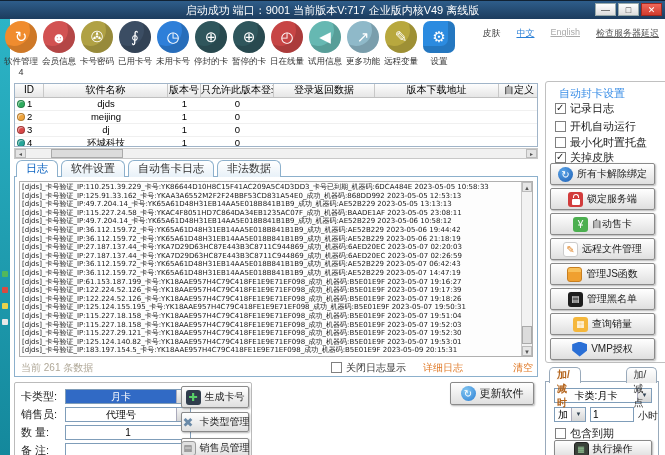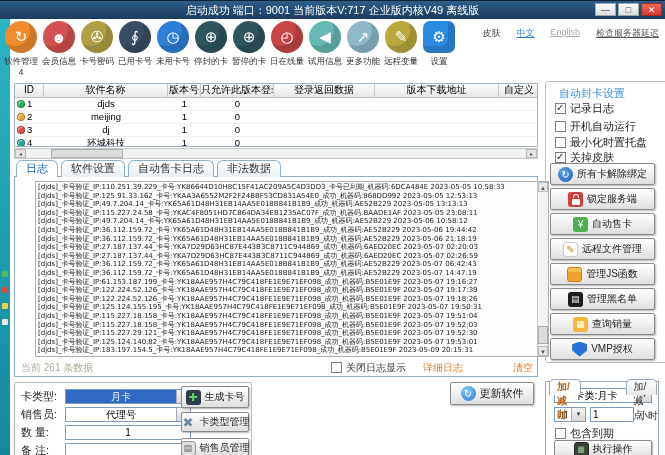--- a/index.html
+++ b/index.html
@@ -37,21 +37,21 @@
   
   .hscroll{position:absolute;left:14px;top:147px;width:524px;height:11px;background:#f1f1f1;border:1px solid #c8c8c8;box-sizing:border-box;}
   .harrow{position:absolute;top:0;width:11px;height:9px;font-size:6px;line-height:9px;text-align:center;color:#555;background:#e4e4e4;border:1px solid #bbb;box-sizing:border-box;cursor:pointer;}
   .hthumb{position:absolute;left:36px;top:0;width:72px;height:9px;background:#dcdcdc;border:1px solid #aaa;box-sizing:border-box;cursor:grab;}
   
   .tabs{position:absolute;left:16px;top:159px;display:flex;z-index:3;}
   .tab{height:16px;line-height:15px;padding:0 9px;font-size:11px;color:#333;background:linear-gradient(#ffffff,#e8f1f8);border:1px solid #8cb0cc;border-bottom:none;border-radius:6px 6px 0 0;margin-right:3px;cursor:pointer;}
   .tab.active{color:#0a62c0;background:#fff;position:relative;}
   .tabpanel{position:absolute;left:14px;top:175px;width:524px;height:201px;border:1px solid #8cb0cc;background:#fff;box-sizing:border-box;z-index:2;}
   
-  .logbox{position:absolute;left:20px;top:4px;width:514px;height:176px;border:1px solid #b0b0b0;background:#fdfdfd;box-sizing:border-box;overflow:hidden;}
+  .logbox{position:absolute;left:4px;top:4px;width:514px;height:176px;border:1px solid #b0b0b0;background:#fdfdfd;box-sizing:border-box;overflow:hidden;}
   .loglines{position:absolute;left:2px;top:1px;right:12px;bottom:0;overflow:hidden;}
   .logline{font-size:7px;line-height:8.6px;white-space:nowrap;color:#1a1a1a;font-family:"DejaVu Sans",sans-serif;}
   .vscroll{position:absolute;right:0;top:0;bottom:0;width:11px;background:#f2f2f2;border-left:1px solid #c8c8c8;box-sizing:border-box;}
   .varrow{position:absolute;left:0;width:10px;height:10px;font-size:6px;line-height:10px;text-align:center;color:#555;background:#e6e6e6;border:1px solid #bbb;box-sizing:border-box;cursor:pointer;}
   .vthumb{position:absolute;left:0;bottom:12px;width:10px;height:18px;background:#dcdcdc;border:1px solid #aaa;box-sizing:border-box;cursor:grab;}
   
   .logfooter{position:absolute;left:0;right:0;top:183px;height:15px;display:flex;align-items:center;font-size:10px;}
   .logcount{position:absolute;left:6px;color:#b0a898;}
   .cbx{width:11px;height:11px;background:#fff;border:1px solid #808080;box-sizing:border-box;display:inline-block;position:relative;flex:none;cursor:pointer;}
   .cbx.on::after{content:"✓";position:absolute;left:0;top:-2px;font-size:10px;color:#222;}
@@ -87,21 +87,21 @@
   .ic-sales{background:#f5b73c;color:#fff;font-size:9px;}
   .ic-shield{background:#2a6fd6;clip-path:polygon(50% 0,100% 18%,100% 60%,50% 100%,0 60%,0 18%);border-radius:0;}
   .ic-exec{background:#3a423a;border:1px solid #222;color:#9c9;font-size:8px;}
   
   .sidebox{position:absolute;left:545px;top:80px;width:126px;height:282px;border:1px solid #c0c0c0;border-radius:3px;box-sizing:border-box;background:#fff;}
   .sidetitle{position:absolute;left:13px;top:4px;font-size:11px;color:#3a8ee6;cursor:pointer;}
   .cbrow{position:absolute;left:9px;display:flex;align-items:center;gap:4px;font-size:11px;color:#222;cursor:pointer;}
   .sidebtn{position:absolute;left:4px;width:105px;height:22px;}
   
   .opsbox{position:absolute;left:545px;top:366px;width:114px;height:89px;box-sizing:border-box;}
-  .opstabs{position:absolute;left:4px;top:12px;display:flex;z-index:2;gap:43px;}
+  .opstabs{position:absolute;left:4px;top:0;display:flex;z-index:2;gap:43px;}
   .opstab{height:15px;line-height:14px;padding:0 7px;font-size:10px;background:linear-gradient(#fff,#eaeaea);border:1px solid #9ab;border-bottom:none;border-radius:5px 5px 0 0;margin-right:2px;color:#333;cursor:pointer;}
   .opstab.active{background:#fff;color:#b5651d;font-weight:bold;}
   .opspanel{position:absolute;left:0;top:14px;right:0;bottom:0;border:1px solid #9ab;background:#fff;box-sizing:border-box;}
   .mini-dd{height:15px;border:1px solid #7f9db9;background:#fff;box-sizing:border-box;display:flex;align-items:stretch;cursor:pointer;position:absolute;}
   .mini-in{position:absolute;height:15px;border:1px solid #7f9db9;box-sizing:border-box;font-size:10px;padding:0 2px;font-family:"Liberation Sans",sans-serif;}
   .unit{position:absolute;font-size:10px;color:#222;}
 </style>
 </head>
 <body>
 

